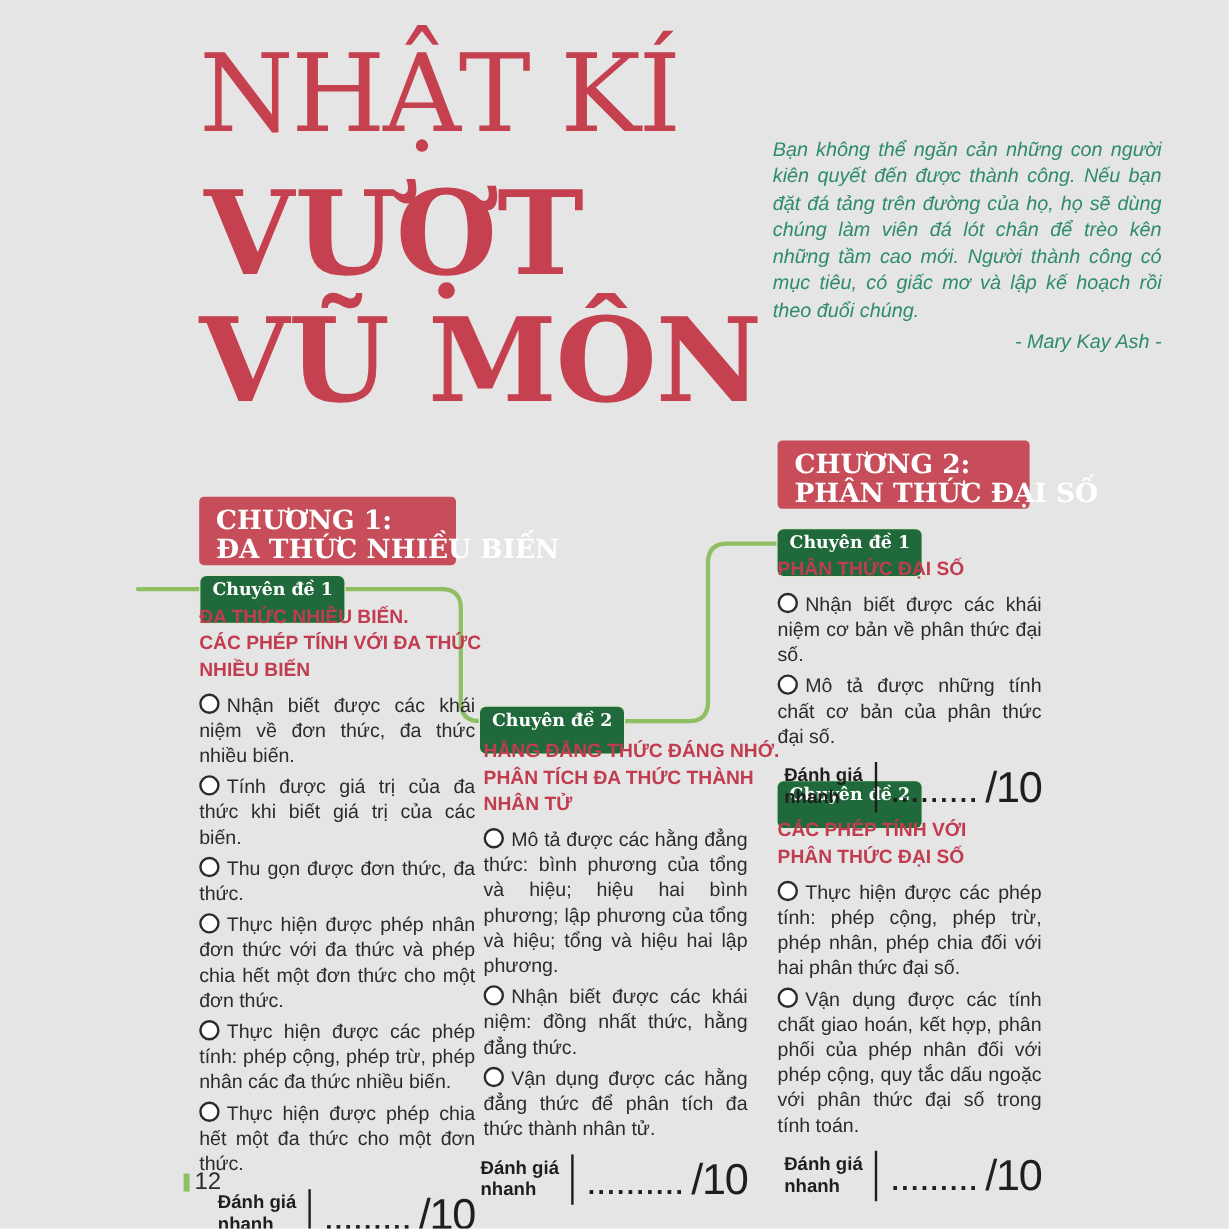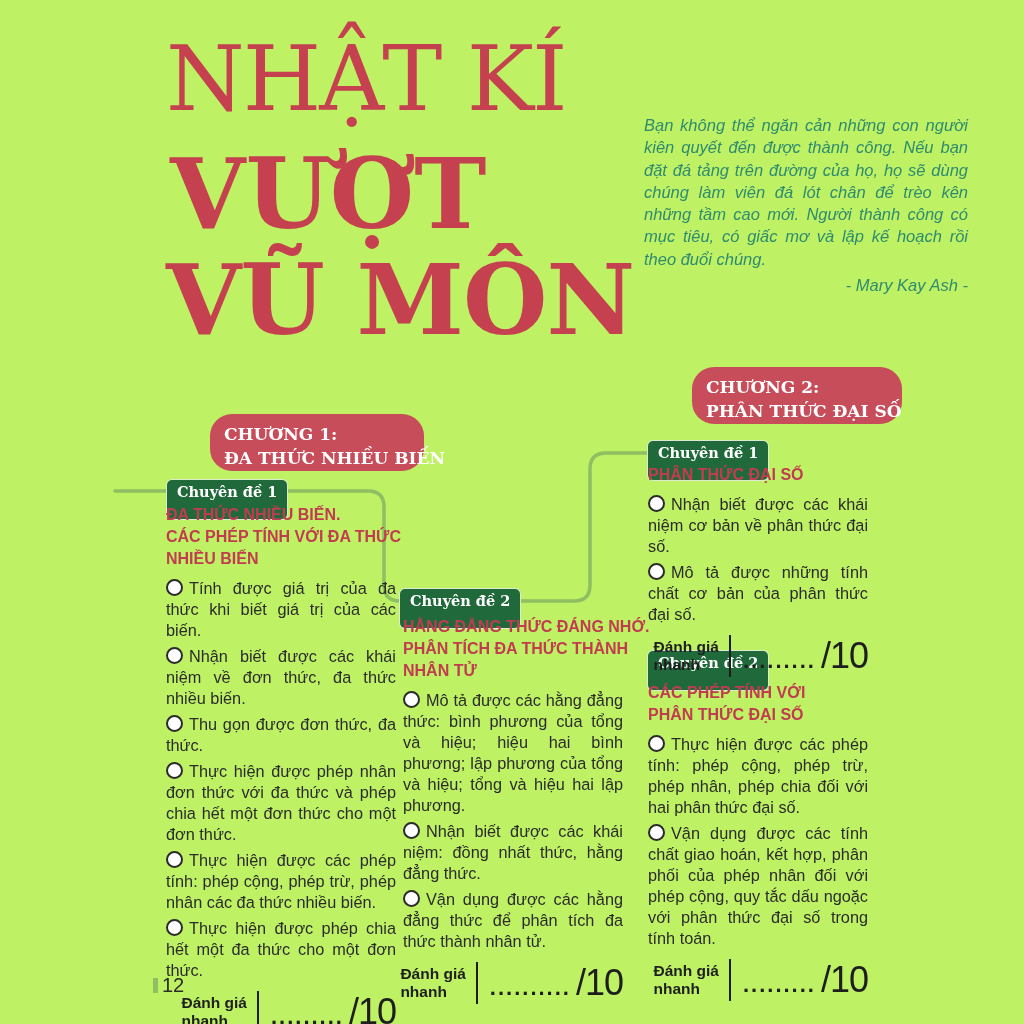--- a/index.html
+++ b/index.html
@@ -1,33 +1,33 @@
 <!DOCTYPE html>
 <html><head>
 <meta charset="utf-8">
 <style>
   html,body{margin:0;padding:0;background:#ffffff;}
-  .page{position:relative;width:1024px;height:1024px;background:#bef264;overflow:hidden;
+  .page{position:relative;width:1024px;height:1024px;background:#e5e5e5;overflow:hidden;
         font-family:"Liberation Sans",sans-serif;color:#2b2b2b;}
 
   
   .title-line{position:absolute;color:#c5414f;font-family:"DejaVu Serif",serif;line-height:1;white-space:pre;}
   .t1{left:166px;top:34px;font-size:90px;font-weight:normal;letter-spacing:-2px;}
   .t2{left:170px;top:146px;font-size:97px;font-weight:bold;letter-spacing:0px;}
   .t3{left:166px;top:252px;font-size:97px;font-weight:bold;letter-spacing:-1px;}
 
   
   .quote{position:absolute;left:644px;top:114px;width:324px;color:#2e8b6f;font-style:italic;
          font-size:16.5px;line-height:22.3px;text-align:justify;}
   .quote-author{margin-top:4px;text-align:right;font-style:italic;color:#2e8b6f;font-size:16.5px;}
 
   
-  .chapter-box{position:absolute;background:#c64d59;color:#ffffff;border-radius:22px;
-               font-family:"DejaVu Serif",serif;font-weight:bold;font-size:17px;line-height:24px;
-               padding:8px 14px;box-sizing:border-box;white-space:pre;margin-left:44px;}
+  .chapter-box{position:absolute;background:#c64d59;color:#ffffff;border-radius:4px;
+               font-family:"DejaVu Serif",serif;font-weight:bold;font-size:22px;line-height:24px;
+               padding:8px 14px;box-sizing:border-box;white-space:pre;}
   .chap1{left:166px;top:414px;width:214px;height:57px;}
   .chap2{left:648px;top:367px;width:210px;height:57px;}
 
   
   .connector{position:absolute;left:0;top:0;}
 
   
   .badge{position:absolute;background:#20693b;color:#ffffff;border-radius:5px;
          font-family:"DejaVu Serif",serif;font-weight:bold;font-size:14.5px;line-height:19px;
          padding:2px 10px 18px 10px;white-space:pre;box-shadow:0 0 0 1px #dcead0;}
@@ -86,22 +86,22 @@
 
   <div class="badge b1">Chuyên đề 1</div>
   <div class="badge b2">Chuyên đề 2</div>
   <div class="badge b3">Chuyên đề 1</div>
   <div class="badge b4">Chuyên đề 2</div>
 
   <div class="col col1">
     <div class="red-heading">ĐA THỨC NHIỀU BIẾN.
 CÁC PHÉP TÍNH VỚI ĐA THỨC
 NHIỀU BIẾN</div>
+    <p class="item"><span class="bullet"></span><span>Nhận biết được các khái niệm về đơn thức, đa thức nhiều biến.</span></p>
     <p class="item"><span class="bullet"></span><span>Tính được giá trị của đa thức khi biết giá trị của các biến.</span></p>
-    <p class="item"><span class="bullet"></span><span>Nhận biết được các khái niệm về đơn thức, đa thức nhiều biến.</span></p>
     <p class="item"><span class="bullet"></span><span>Thu gọn được đơn thức, đa thức.</span></p>
     <p class="item"><span class="bullet"></span><span>Thực hiện được phép nhân đơn thức với đa thức và phép chia hết một đơn thức cho một đơn thức.</span></p>
     <p class="item"><span class="bullet"></span><span>Thực hiện được các phép tính: phép cộng, phép trừ, phép nhân các đa thức nhiều biến.</span></p>
     <p class="item"><span class="bullet"></span><span>Thực hiện được phép chia hết một đa thức cho một đơn thức.</span></p>
     <div class="score">
       <div class="score-label">Đánh giá
 nhanh</div>
       <div class="score-bar"></div>
       <div class="score-value">
         <span class="score-dots">.........</span>

